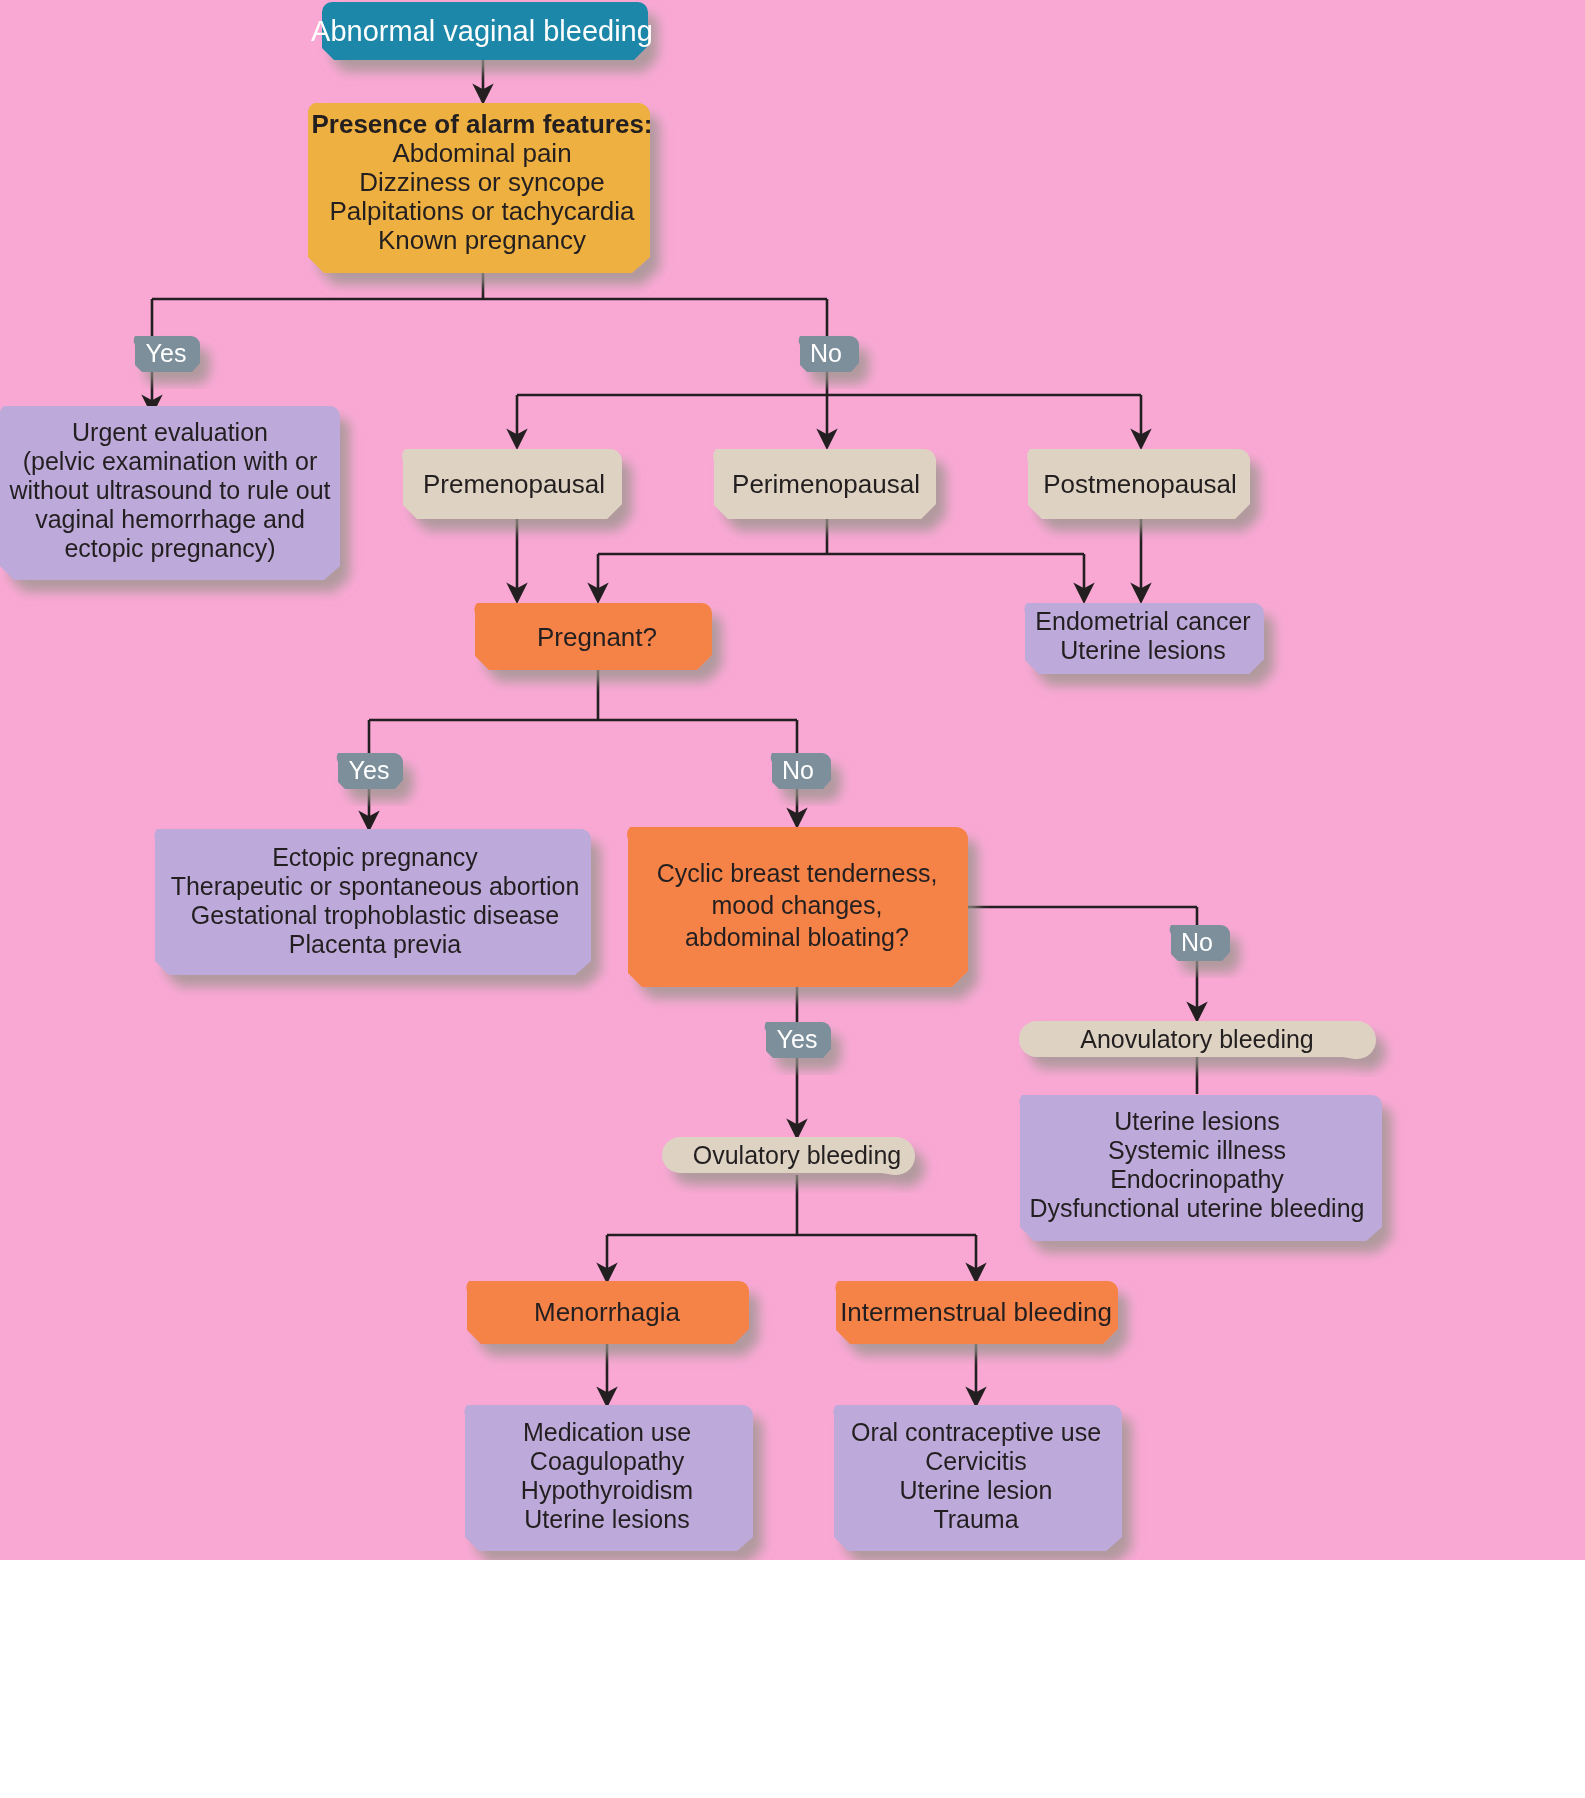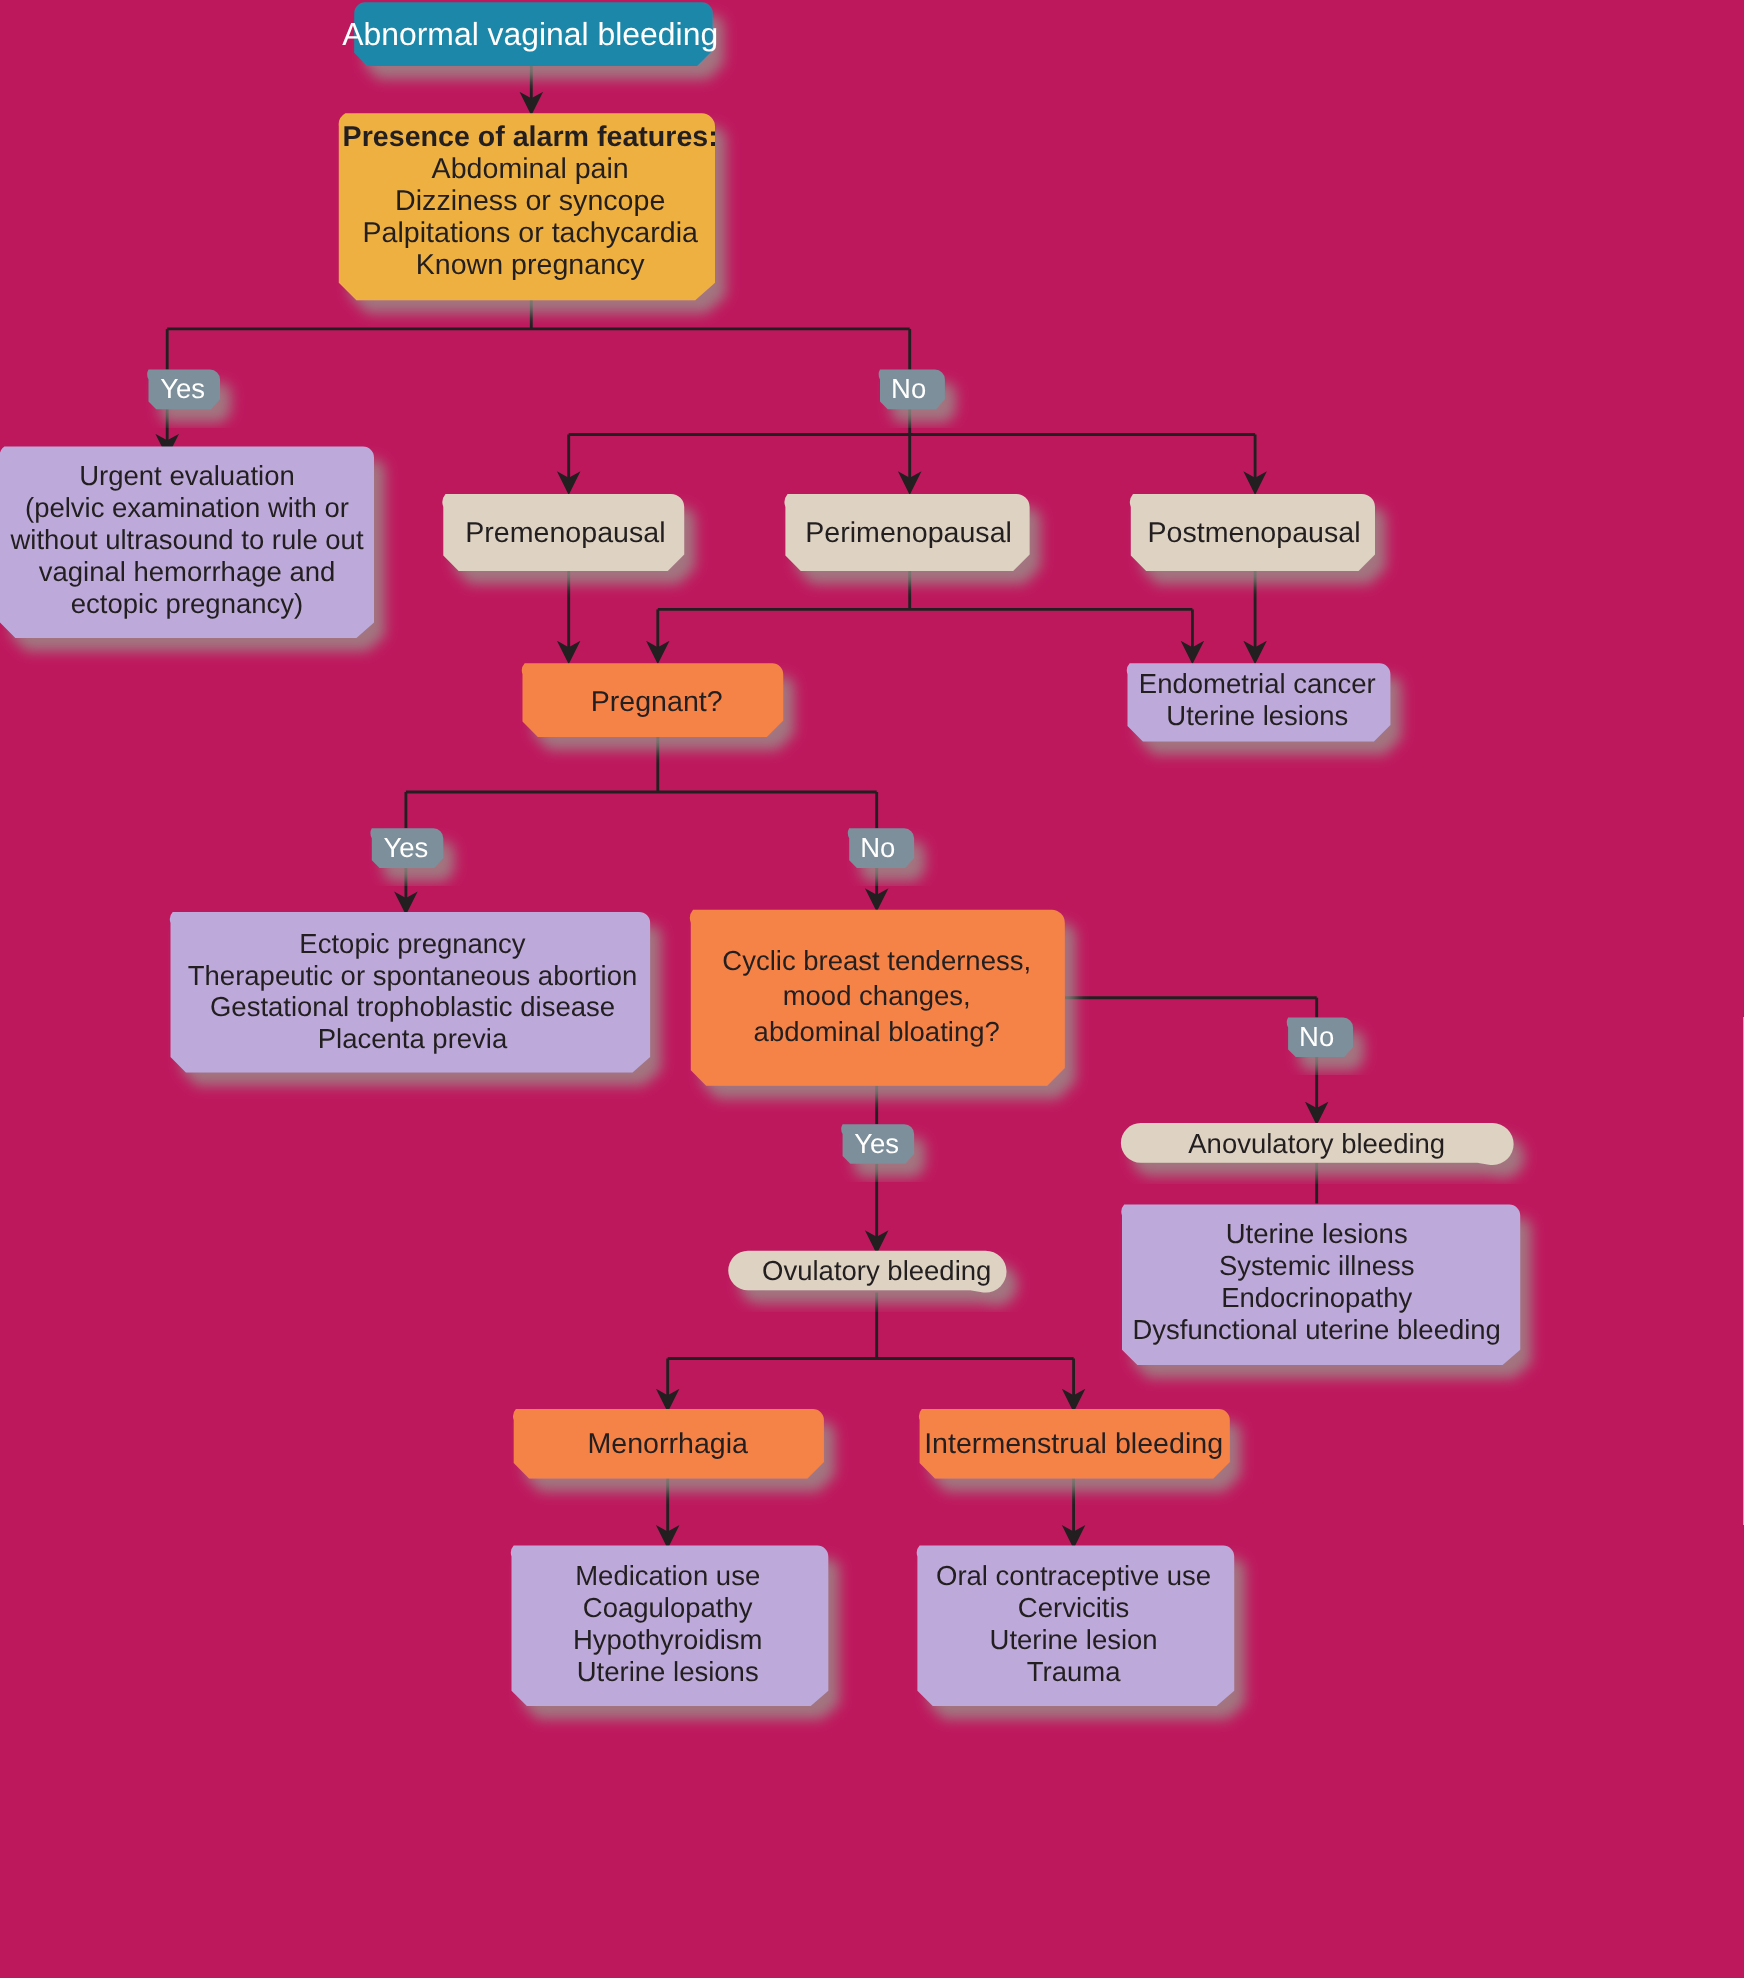--- a/index.html
+++ b/index.html
@@ -6,22 +6,22 @@
     margin: 0;
     padding: 0;
     background: #ffffff;
   }
   body {
     font-family: "Liberation Sans", sans-serif;
   }
   #chart-root {
     position: relative;
     width: 1585px;
-    height: 1798px;
-    background: #be185d;
+    height: 1560px;
+    background: #f9a8d4;
     overflow: hidden;
     text-align: center;
   }
   svg.flow {
     position: absolute;
     top: 0;
     left: 0;
     width: 1585px;
     height: 1798px;
   }

